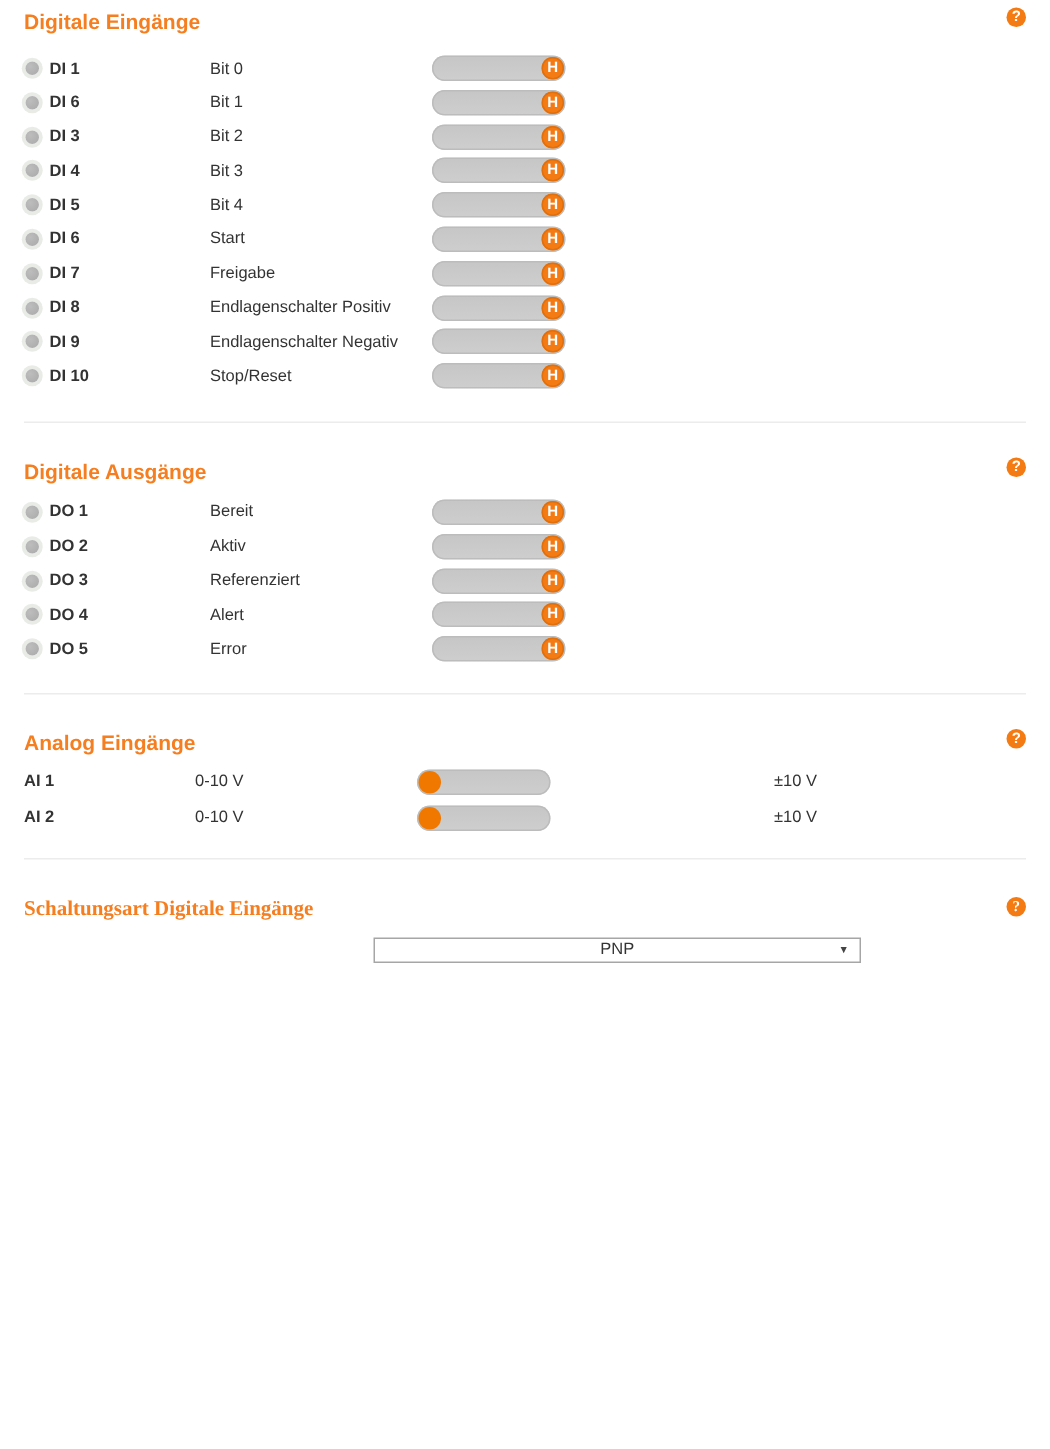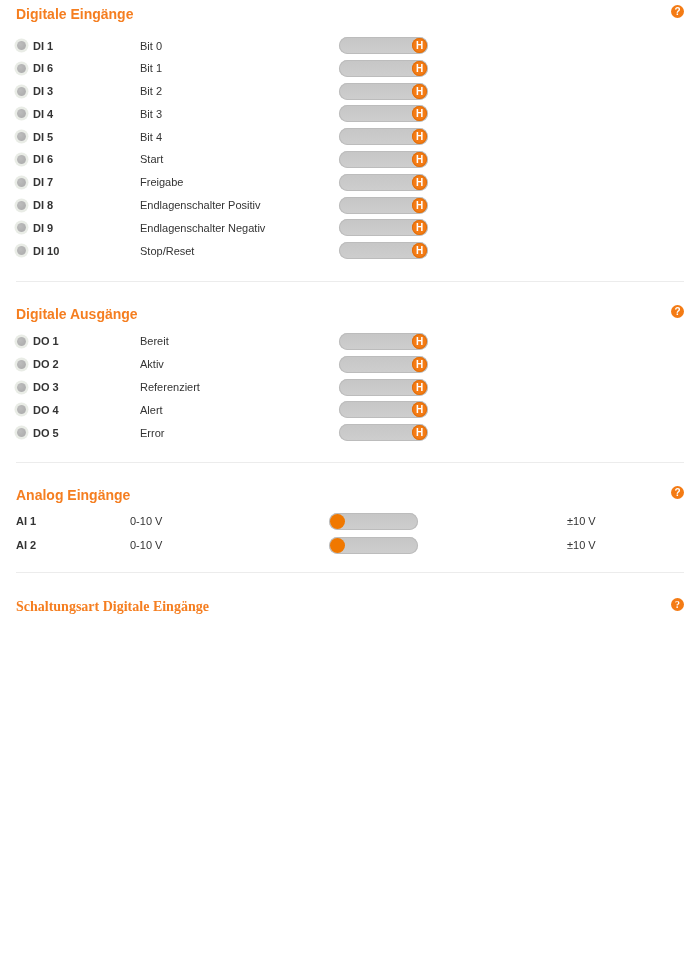--- a/index.html
+++ b/index.html
@@ -52,21 +52,21 @@
 
   .led {
     flex: 0 0 auto;
     width: 9px; height: 9px; border-radius: 50%;
     margin-left: 1px; margin-right: 7px;
     background: radial-gradient(circle at 35% 35%, #bdbdbd, #a9a9a9);
     box-shadow: 0 0 0 2.5px #e9ece6;
   }
   .chan { width: 107px; font-weight: bold; }
   .chan-ai { width: 114px; font-weight: bold; }
-  .func { width: 199px; }
+  .func { width: 148px; }
 
   .track {
     position: relative; flex: 0 0 auto;
     width: 89px; height: 17px;
     background: linear-gradient(#c6c6c6, #cecece);
     border-radius: 9px;
     box-shadow: inset 0 0 0 1px #bcbcbc;
     cursor: pointer;
   }
   .hbadge {
@@ -278,14 +278,18 @@
     <span class="scale">±10 V</span>
   </div>
 </div>
 
   <hr class="divider div-3">
 
   <div class="section-header hdr-4">
     <h2 class="section-title">Schaltungsart Digitale Eingänge</h2>
     <span class="help">?</span>
   </div>
+  <div class="select-box">
+    <span>PNP</span>
+    <span class="select-arrow">▼</span>
+  </div>
 
 </div>
 
 </body></html>

